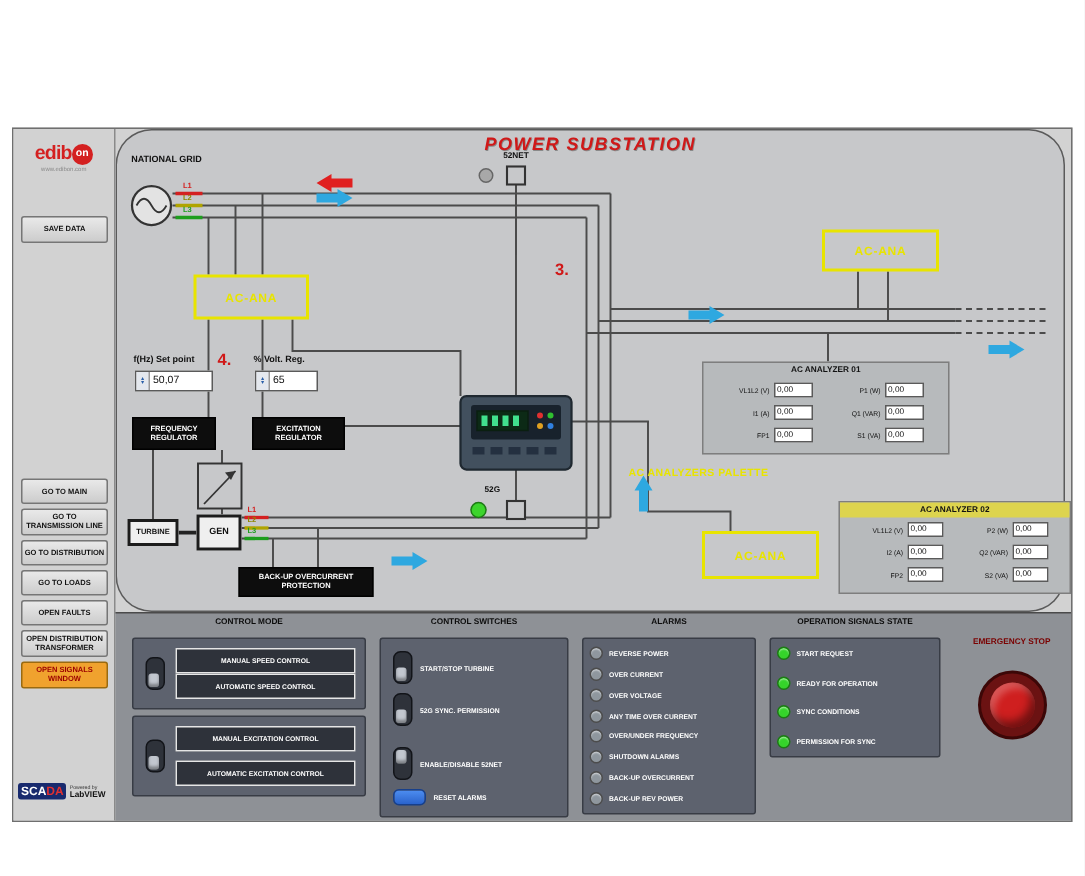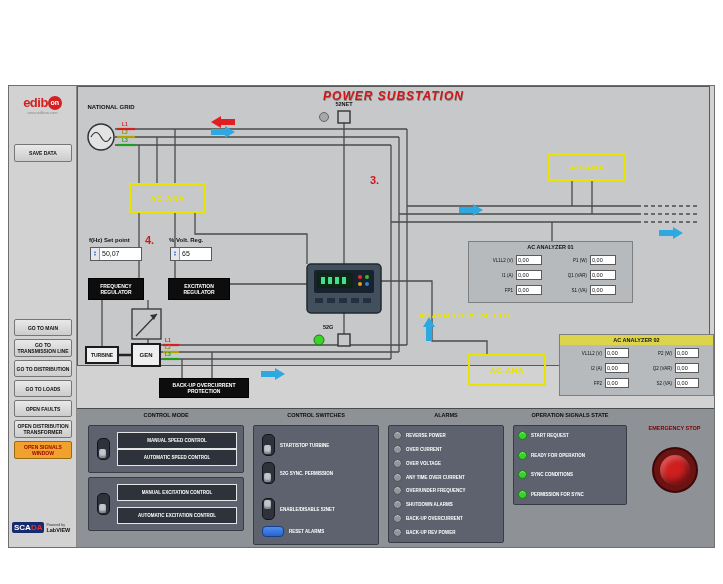--- a/index.html
+++ b/index.html
@@ -17,21 +17,21 @@
   .sb-btn--active{background:#f0a22e;color:#9c0000;border-color:#9a6a10;}
   .scada-wrap{position:absolute;bottom:14px;left:3px;right:1px;display:flex;align-items:center;gap:2px;}
   .scada-box{background:#182a6e;border-radius:2px;padding:1px 2px;font-size:8px;font-weight:bold;line-height:9px;}
   .scada-sca{color:#fff;}
   .scada-da{color:#e03030;}
   .powered{display:flex;flex-direction:column;line-height:5px;}
   .powered-by{font-size:3.5px;color:#333;}
   .labview{font-size:5.5px;font-weight:bold;color:#111;}
   
   .main{position:absolute;left:68px;top:0;right:0;bottom:0;}
-  .diagram{position:absolute;left:0;top:0;right:4px;height:280px;background:#c7c8ca;box-shadow:inset 0 0 0 1px #5a5a5a;}
+  .diagram{position:absolute;left:0;top:0;right:4px;height:322px;background:#c7c8ca;box-shadow:inset 0 0 0 1px #5a5a5a;border-radius:24px;}
   .diagram .ov{position:absolute;}
   .dg-title{left:0;top:3px;width:100%;text-align:center;color:#d01818;font-size:12px;font-weight:bold;font-style:italic;letter-spacing:1px;text-shadow:0.5px 0.5px 0 #8a8a8a;}
   .lbl{font-weight:bold;color:#111;}
   .tiny{font-size:5px;line-height:6px;}
   .phase{font-size:5px;font-weight:bold;line-height:5px;}
   .blackbox{background:#0d0d0d;color:#fff;font-size:5px;font-weight:bold;text-align:center;display:flex;align-items:center;justify-content:center;line-height:6.5px;padding:1px;box-sizing:border-box;border:1px solid #000;}
   .machinebox{background:#efefef;border:2px solid #1c1c1c;color:#111;font-weight:bold;text-align:center;display:flex;align-items:center;justify-content:center;box-sizing:border-box;}
   .acana{border:2px solid #e8e400;color:#e8e400;font-size:8px;font-weight:bold;display:flex;align-items:center;justify-content:center;box-sizing:border-box;letter-spacing:0.5px;}
   .stepnum{color:#d01818;font-size:11px;font-weight:bold;}
   .numctl{background:#fff;border:1px solid #5a5a5a;display:flex;align-items:stretch;box-sizing:border-box;}

